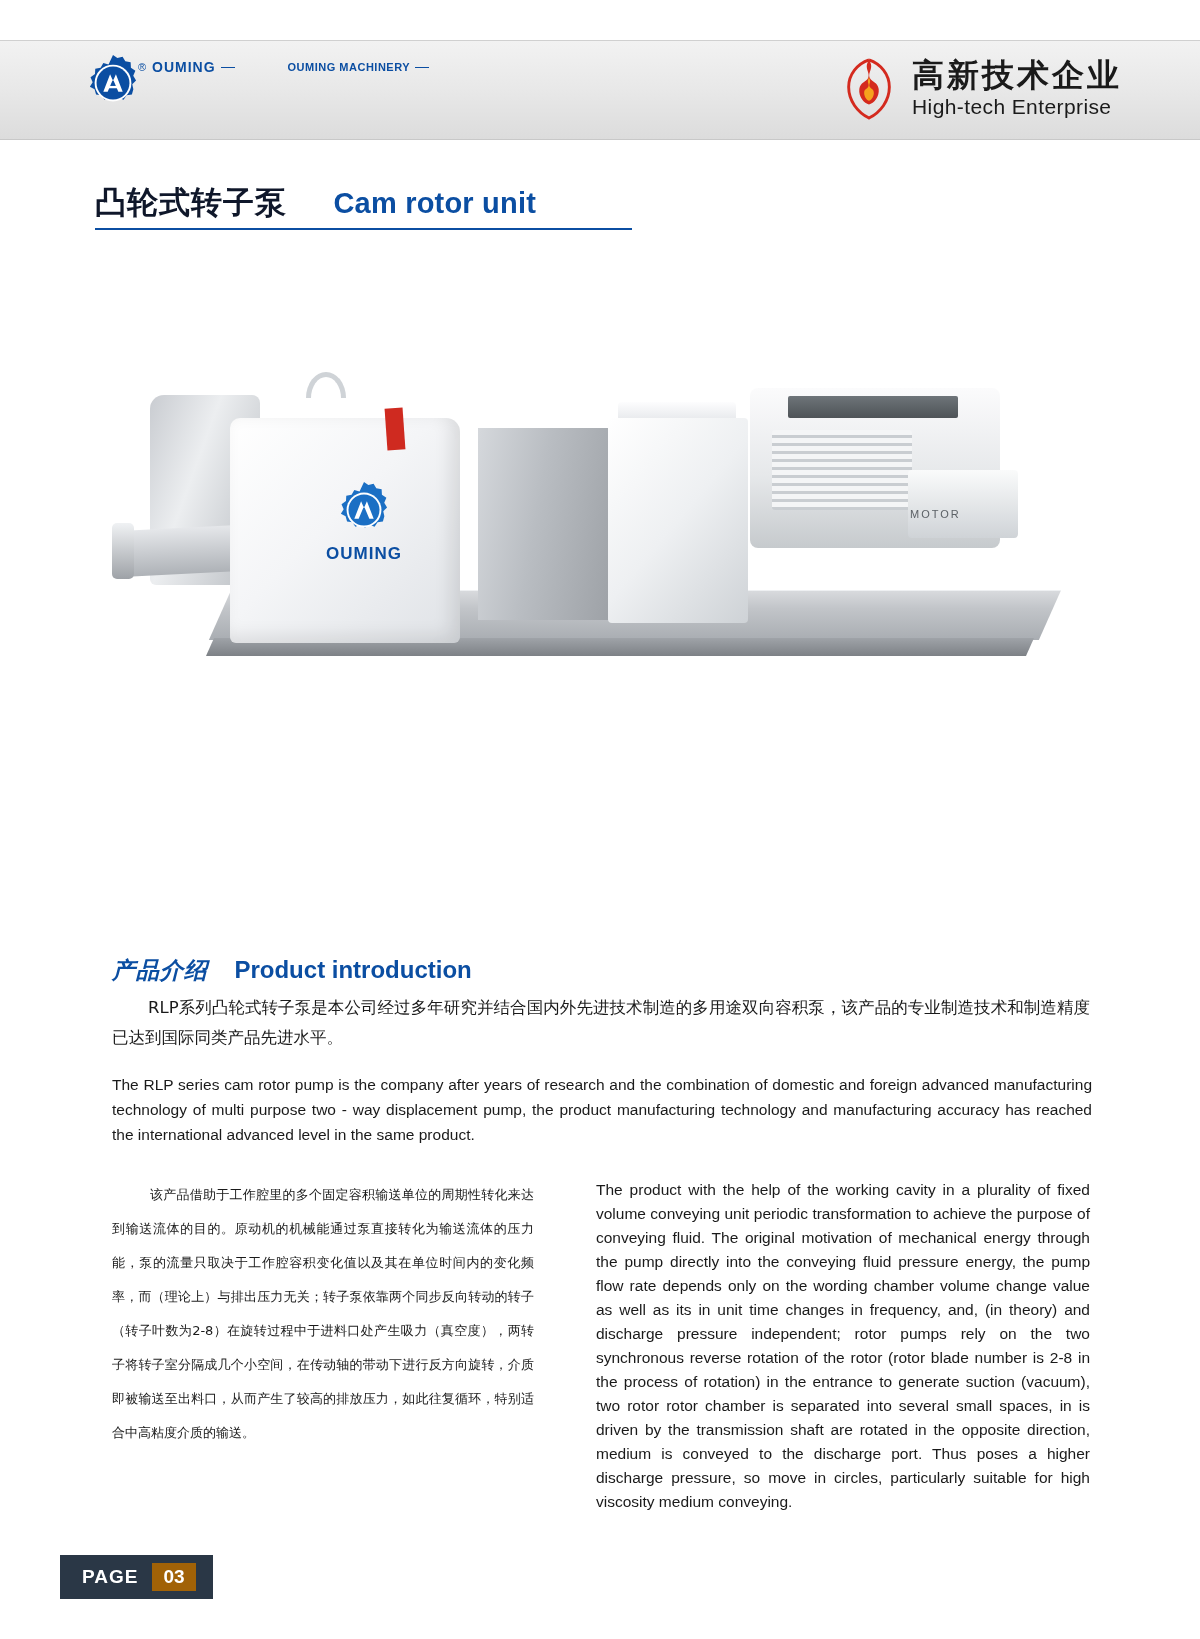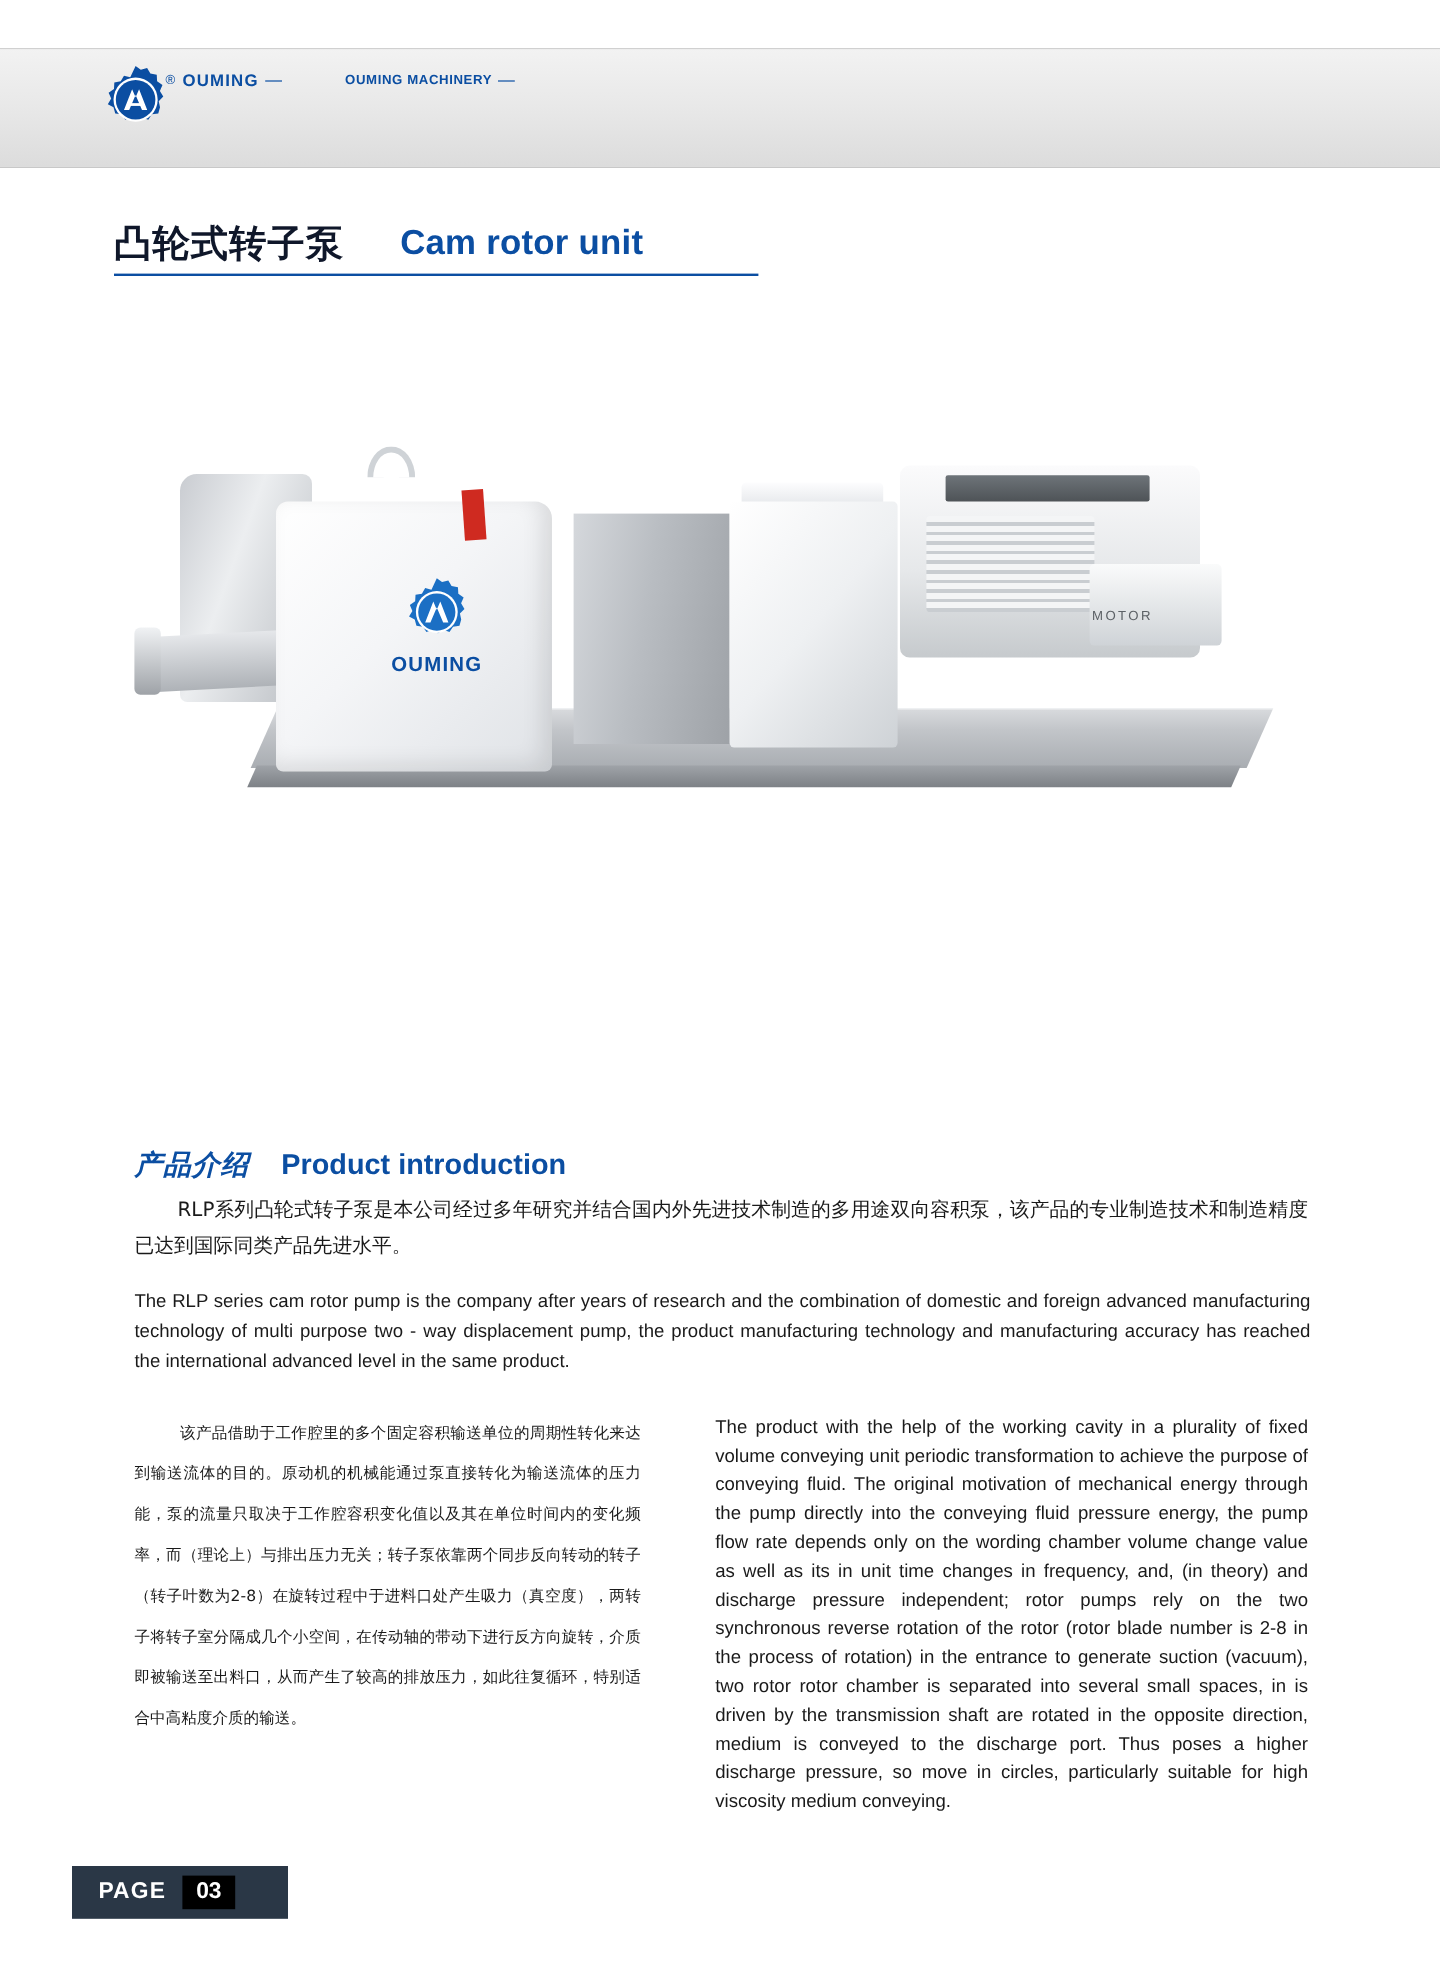--- a/index.html
+++ b/index.html
@@ -332,35 +332,35 @@
 
   
   .footer {
     position: absolute;
     left: 0; bottom: 40px;
     width: 1200px; height: 44px;
   }
   .footer-left {
     position: absolute;
     left: 60px; top: 0;
-    width: 180px; height: 44px;
+    width: 153px; height: 44px;
     background: #2a3746;
     display: flex;
     align-items: center;
   }
   .footer-page-label {
     color: #ffffff;
     font-size: 19px;
     font-weight: bold;
     letter-spacing: 1px;
     margin-left: 22px;
   }
   .footer-page-num {
     margin-left: 14px;
-    background: #000000;
+    background: #a16207;
     color: #ffffff;
     font-size: 19px;
     font-weight: bold;
     padding: 3px 11px;
   }
   .footer-right {
     position: absolute;
     left: 240px; top: 0;
     width: 900px; height: 44px;
     background: #e9e9e9;
@@ -396,20 +396,35 @@
     <div class="logo-text-wrap">
       <div class="logo-sub">
         <span class="logo-sub-a">OUMING</span>
         <span class="logo-sub-line"></span>
         <span class="logo-sub-b">OUMING MACHINERY</span>
         <span class="logo-sub-line"></span>
       </div>
     </div>
   </div>
 
+  <div class="hightech">
+    <div class="ht-logo">
+      <svg viewBox="0 0 58 64" width="58" height="62" aria-hidden="true">
+        <path d="M29 2c-6 9 2 12-1 19-2 4-8 4-9 11-1 8 5 15 10 16 5-1 11-8 10-16-1-7-7-7-9-11-3-7 5-10-1-19z" fill="#d42a1e"></path>
+        <path d="M29 20c-3 5 1 7-1 10-1 2-4 2-4 6 0 4 3 8 5 8s5-4 5-8c0-4-3-4-4-6-2-3 2-5-1-10z" fill="#f6a21d"></path>
+        <path d="M8 30c0 14 9 26 21 32 12-6 21-18 21-32" fill="none" stroke="#d42a1e" stroke-width="3"></path>
+        <path d="M8 30c0-13 9-24 21-28" fill="none" stroke="#d42a1e" stroke-width="3"></path>
+        <path d="M50 30c0-13-9-24-21-28" fill="none" stroke="#d42a1e" stroke-width="3"></path>
+      </svg>
+    </div>
+    <div class="ht-text">
+      <div class="ht-cn">高新技术企业</div>
+      <div class="ht-en">High-tech Enterprise</div>
+    </div>
+  </div>
 </div>
 
 <div class="title-row">
   <span class="title-cn">凸轮式转子泵</span>
   <span class="title-en">Cam rotor unit</span>
 </div>
 <div class="title-underline"></div>
 
 <div class="photo">
   <div class="base-plate"></div>

